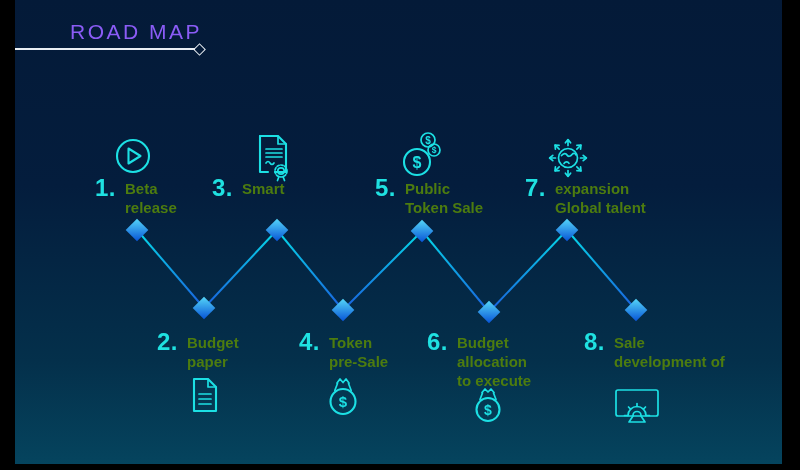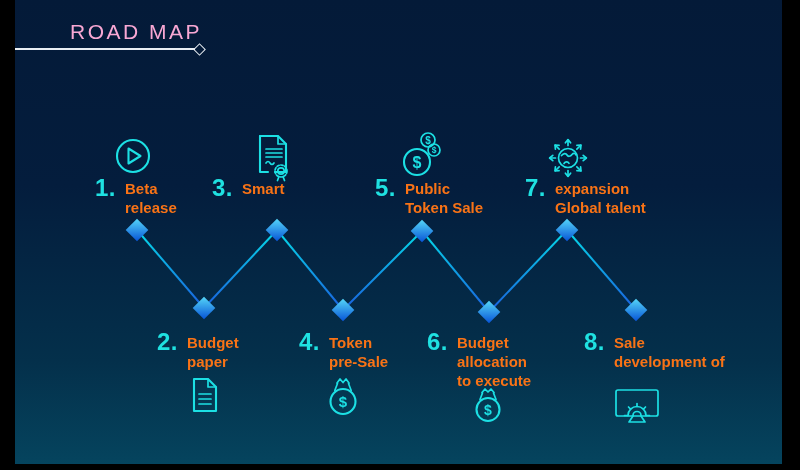--- a/index.html
+++ b/index.html
@@ -5,39 +5,39 @@
   html,body{margin:0;padding:0;}
   body{
     width:800px;height:470px;background:#000;position:relative;overflow:hidden;
     font-family:"Liberation Sans", sans-serif;
   }
   .stage{
     position:absolute;left:15px;top:0;width:767px;height:464px;
     background:linear-gradient(180deg,#041a38 0%,#041d3d 40%,#04304b 78%,#05445e 100%);
   }
   .title{
-    position:absolute;left:70px;top:20px;color:#f9a8d4;font-size:21px;
+    position:absolute;left:70px;top:20px;color:#8b5cf6;font-size:21px;
     font-weight:500;letter-spacing:2.5px;
   }
   .title-rule{
     position:absolute;left:15px;top:48px;width:180px;height:2px;background:#e9eef3;
   }
   .title-rule-diamond{
     position:absolute;left:195px;top:45px;width:7px;height:7px;
     border:1.4px solid #e9eef3;transform:rotate(45deg);background:transparent;
   }
   .zigzag{position:absolute;left:0;top:0;pointer-events:none;}
   .m-icon{position:absolute;}
   .m-icon svg{display:block;}
   .m-row{position:absolute;display:flex;align-items:flex-start;gap:9px;}
   .m-number{
     color:#1fe1e1;font-size:24px;font-weight:700;line-height:22px;letter-spacing:0.5px;
   }
   .m-label{
-    color:#f97316;font-size:15px;font-weight:600;line-height:19px;padding-top:2px;
+    color:#4d7c0f;font-size:15px;font-weight:600;line-height:19px;padding-top:2px;
   }
   .m-label span{display:block;white-space:nowrap;}
   .ic{stroke:#1ce0e4;fill:none;stroke-width:2.1;stroke-linecap:round;stroke-linejoin:round;}
   .ic-thin{stroke:#1ce0e4;fill:none;stroke-width:1.7;stroke-linecap:round;stroke-linejoin:round;}
   .ic-txt{fill:#1ce0e4;font-family:"Liberation Sans",sans-serif;font-weight:700;stroke:none;}
 </style>
 </head>
 <body>
 
 <div class="stage">

